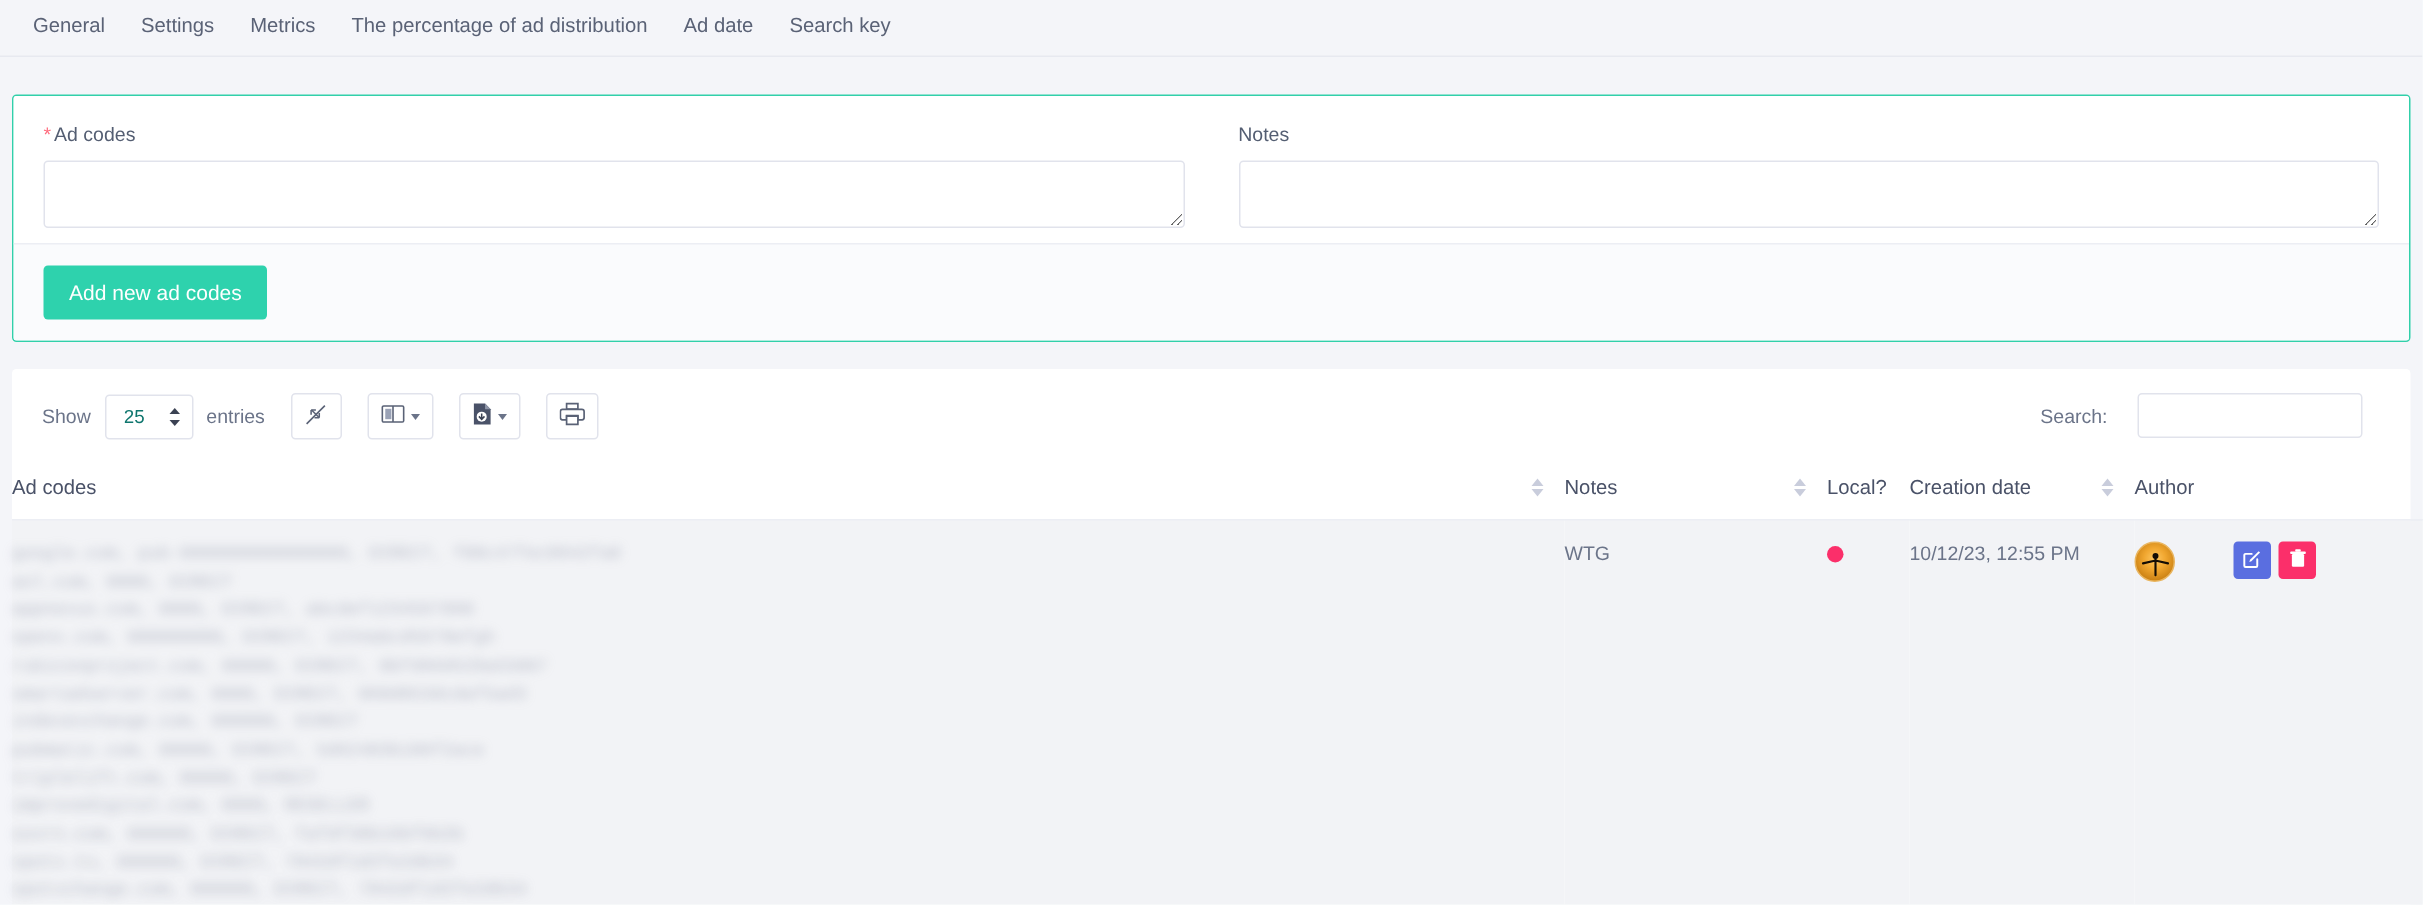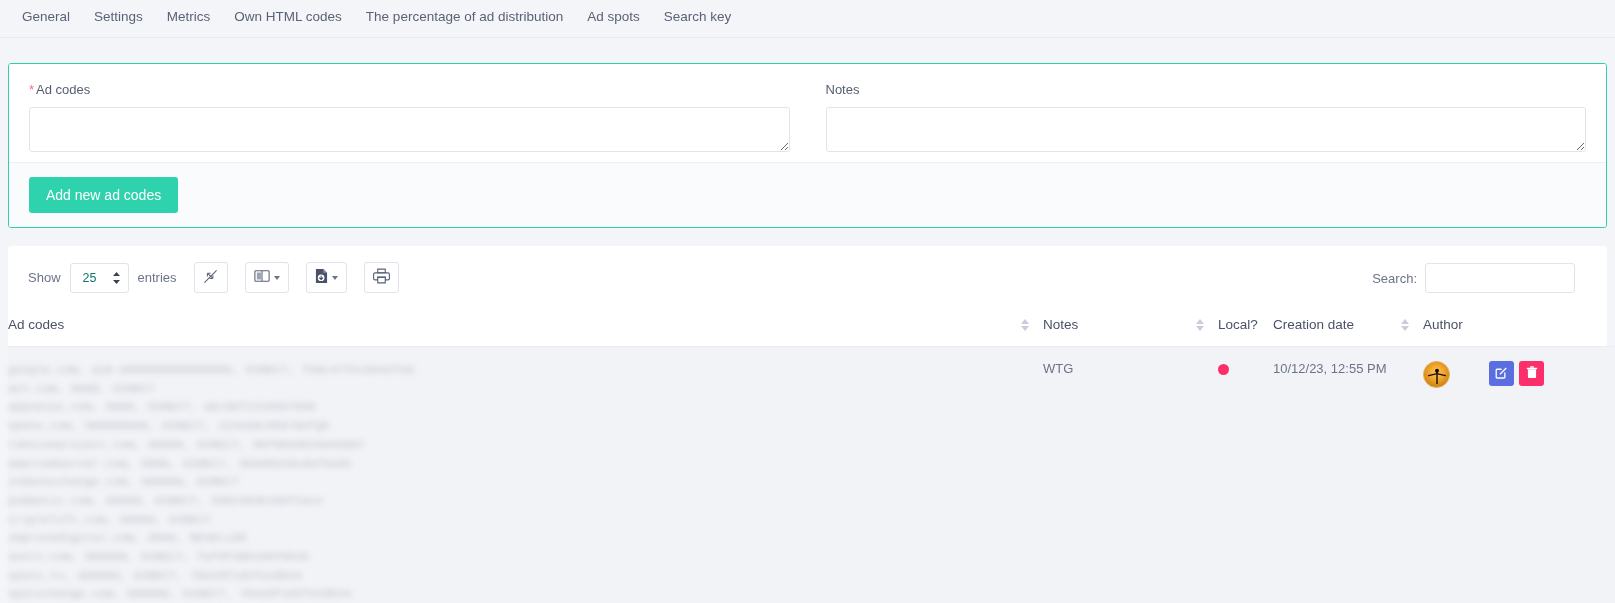--- a/index.html
+++ b/index.html
@@ -112,21 +112,21 @@
 
   
   .table-card {
     margin: 18px 8px 0 8px;
     background: #ffffff;
     border-radius: 3px;
     min-height: 330px;
   }
   .table-toolbar {
     display: flex;
-    align-items: flex-end;
+    align-items: flex-start;
     padding: 16px 20px 10px 20px;
     justify-content: space-between;
   }
   .tb-left {
     display: flex;
     align-items: center;
     gap: 9px;
   }
   .show-label, .entries-label {
     font-size: 13px;
@@ -187,21 +187,21 @@
     width: 0; height: 0;
     border-left: 3.5px solid transparent;
     border-right: 3.5px solid transparent;
     border-top: 4px solid #6b7489;
     display: inline-block;
   }
 
   .tb-right {
     display: flex;
     align-items: center;
-    gap: 8px;
+    gap: 20px;
     padding-right: 12px;
   }
   .search-label {
     font-size: 13px;
     color: #6b7489;
   }
   .search-input {
     border: 1px solid #e1e3ec;
     border-radius: 3px;
     height: 30px;
@@ -322,23 +322,22 @@
   .act.edit { background: #5a6ee0; }
   .act.del  { background: #fb2f6a; }
 </style>
 </head>
 <body>
 
 <div class="tabbar">
   <div class="tab">General</div>
   <div class="tab">Settings</div>
   <div class="tab">Metrics</div>
-  <div class="tab">Own HTML codes</div>
   <div class="tab">The percentage of ad distribution</div>
-  <div class="tab">Ad spots</div>
+  <div class="tab">Ad date</div>
   <div class="tab">Search key</div>
 </div>
 
 <div class="form-panel">
   <div class="form-fields">
 
     <div class="field-col">
       <label class="field-label"><span class="req-star">*</span><span>Ad codes</span></label>
       <textarea class="ta" placeholder="" style=""></textarea>
     </div>

